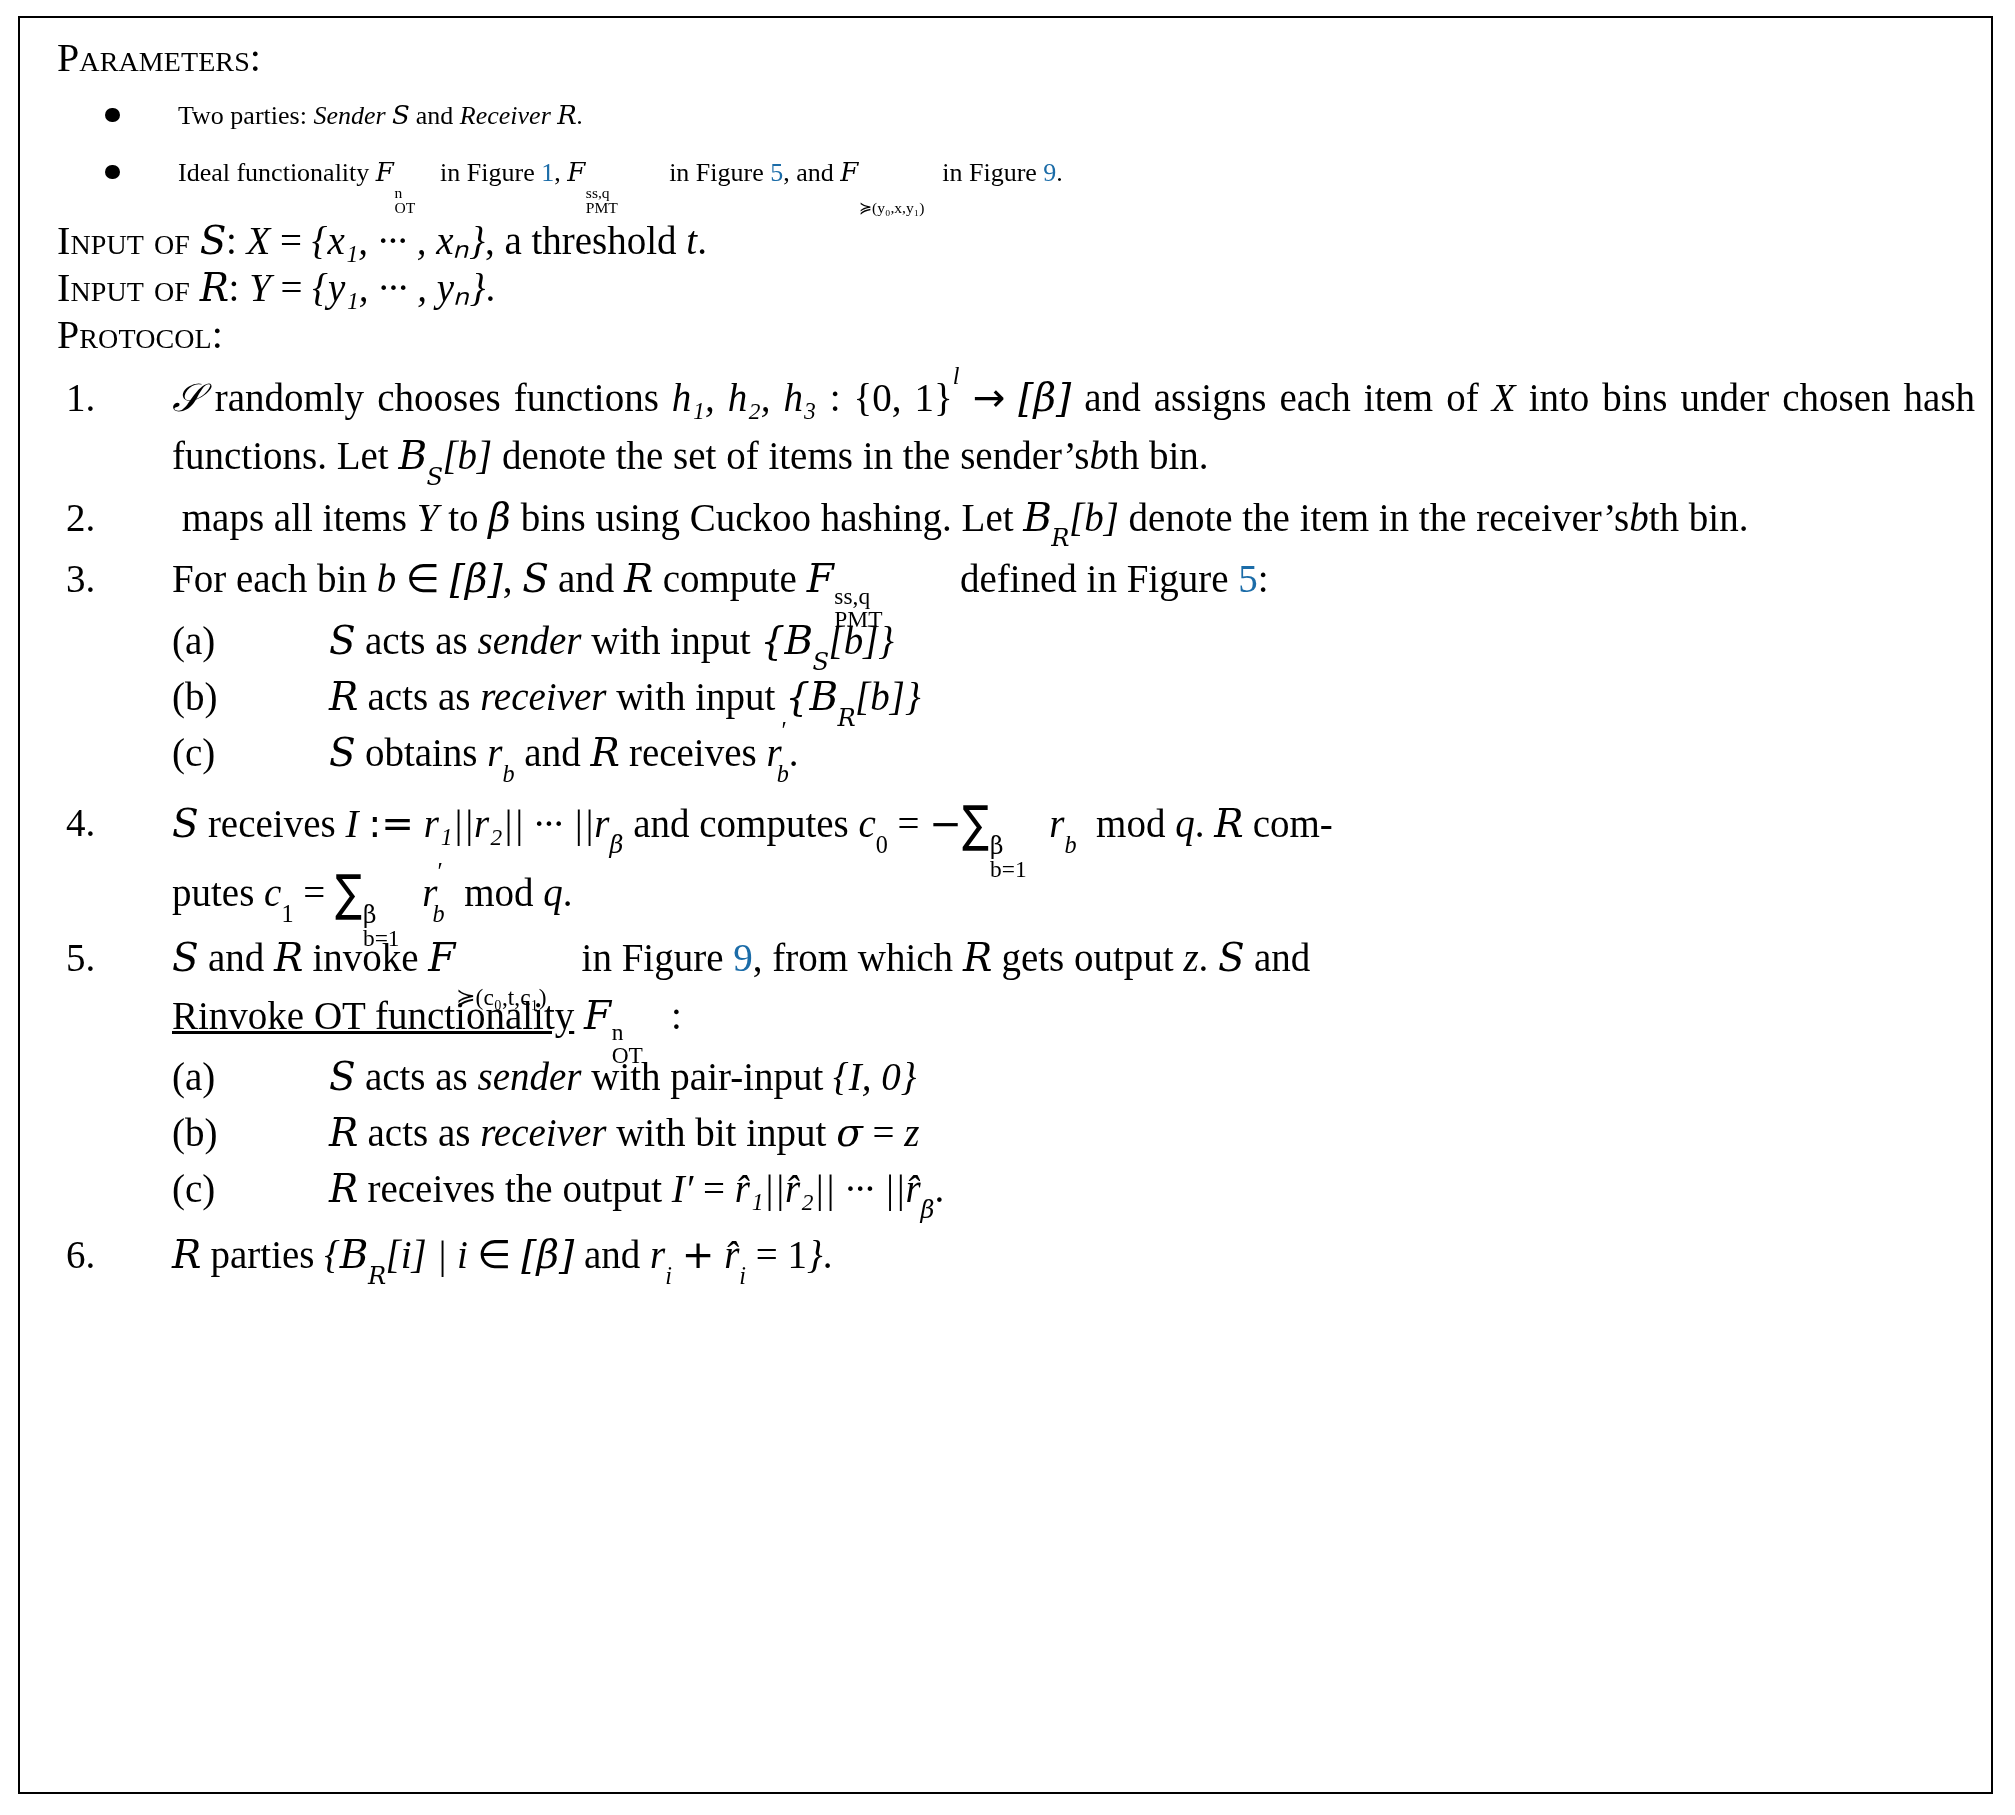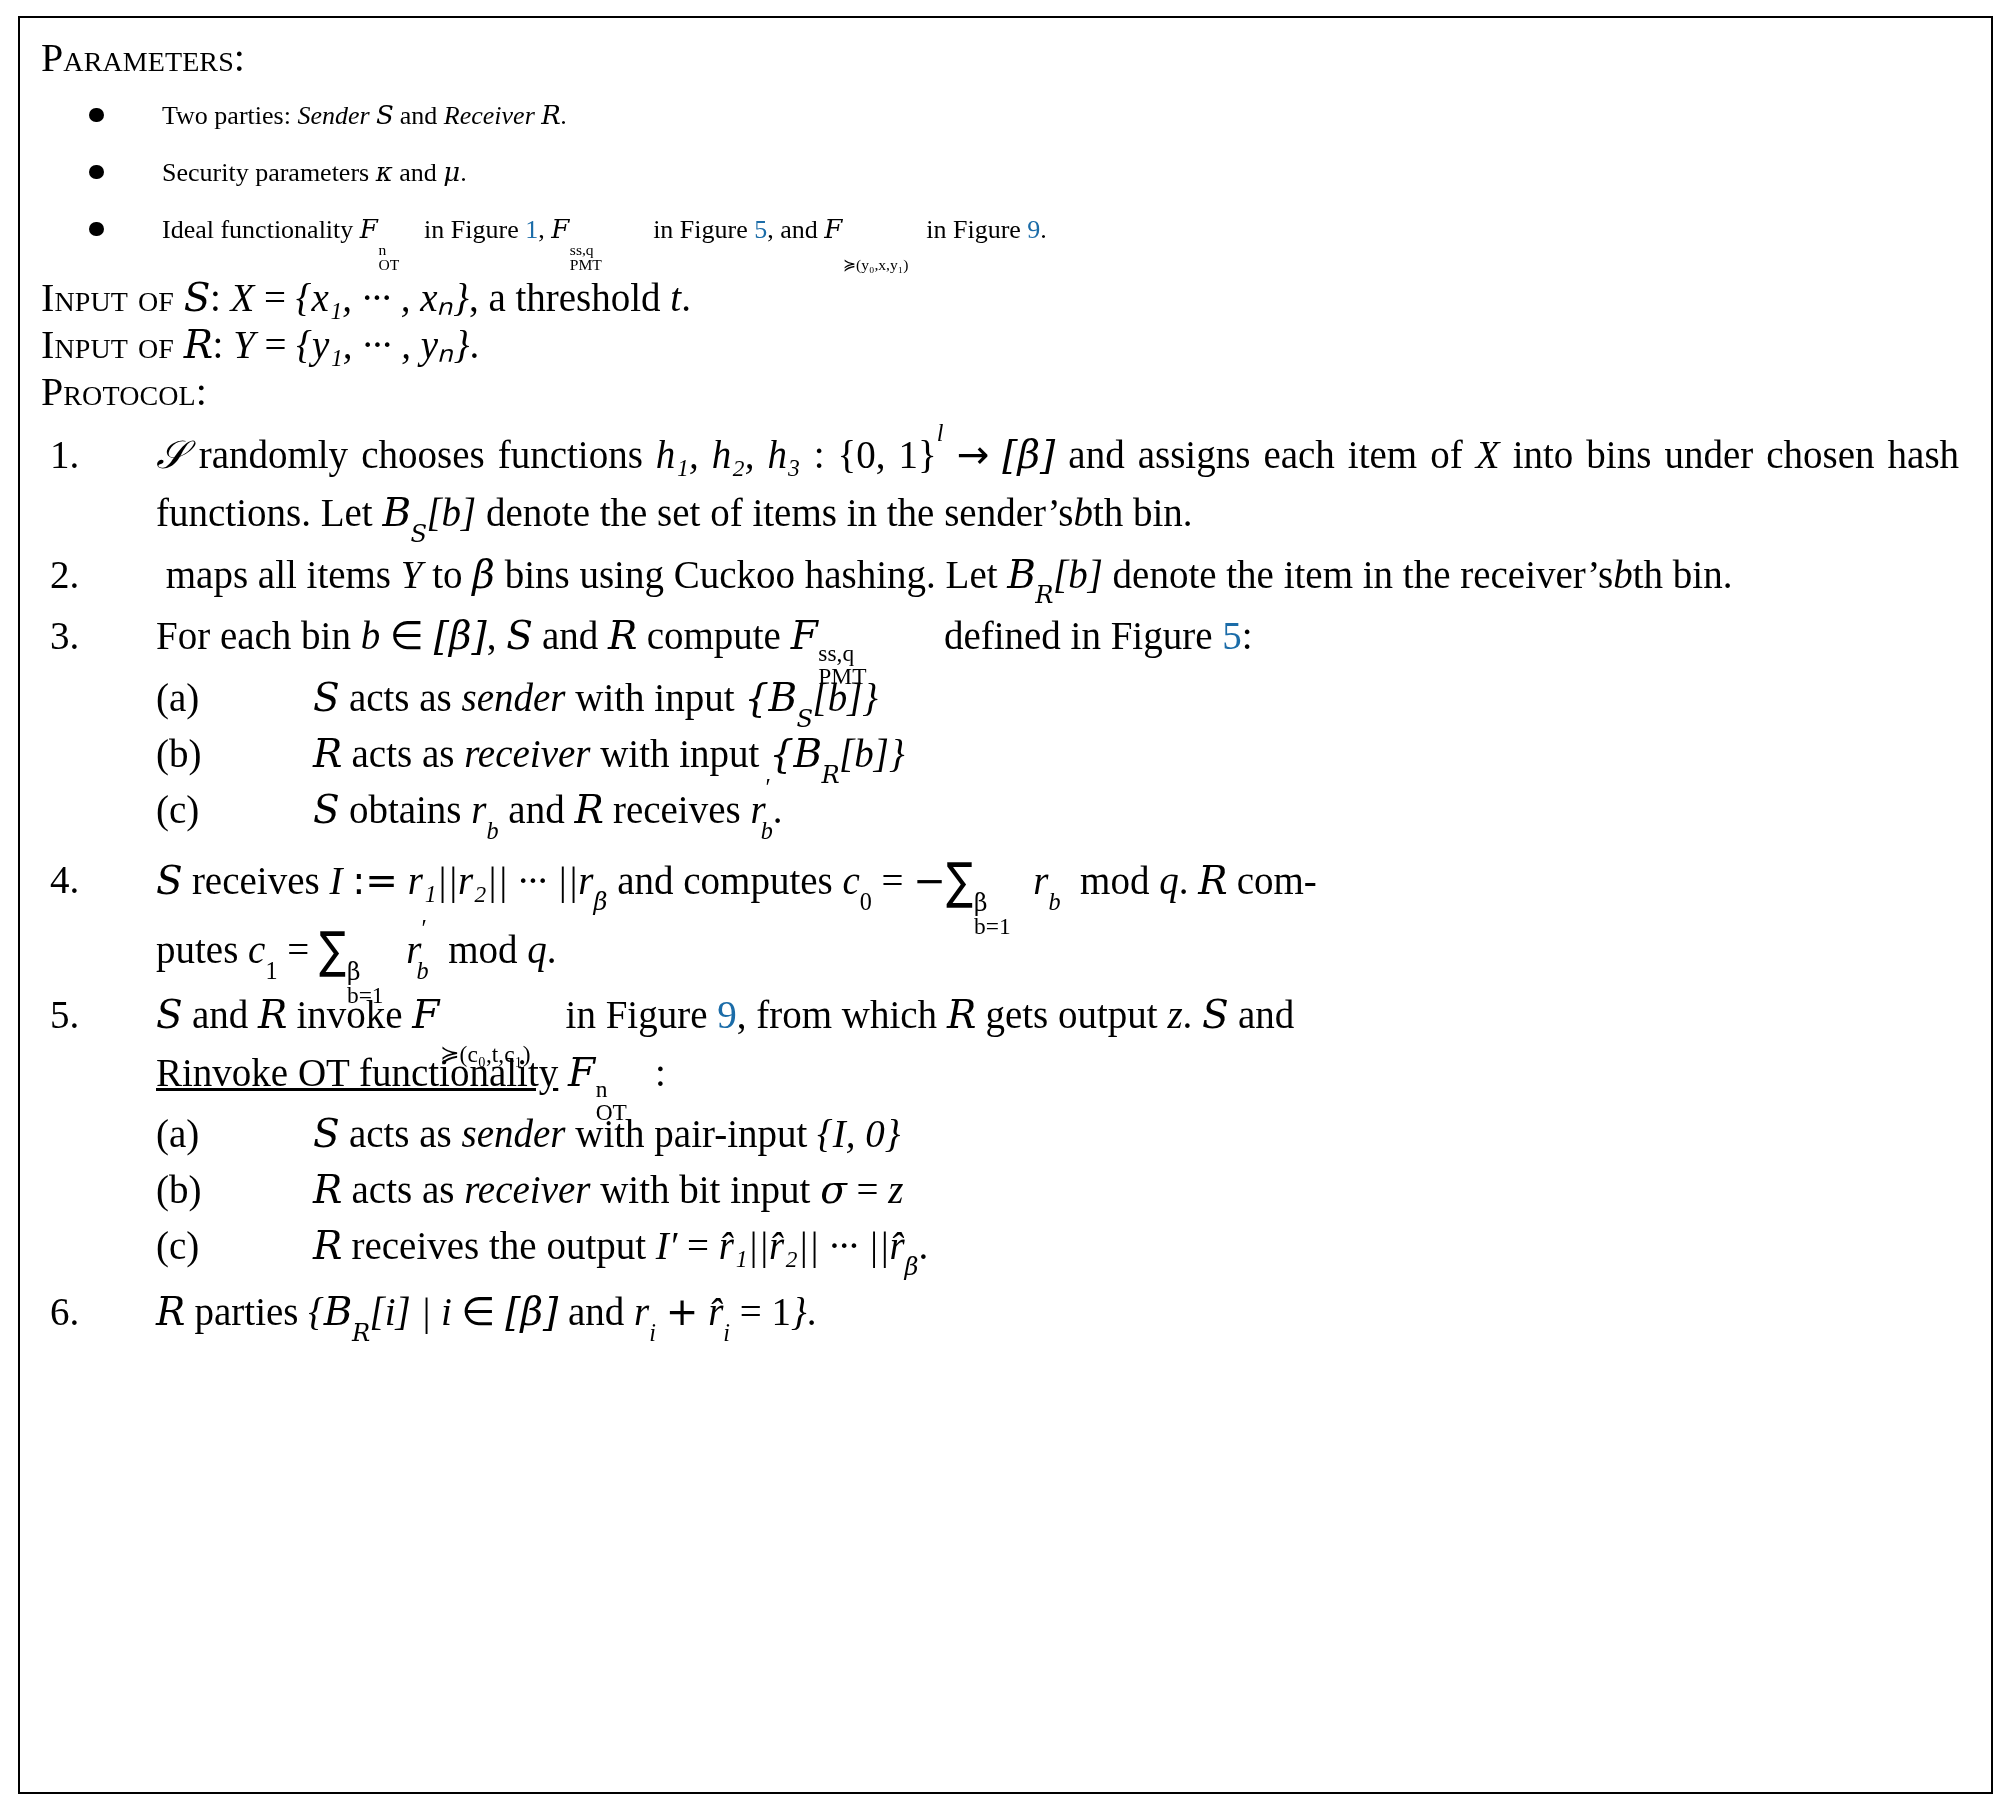--- a/index.html
+++ b/index.html
@@ -21,21 +21,21 @@
     top: 16.3px;
     width: 1975px;
     height: 1778px;
     border: 2.4px solid #000000;
     box-sizing: border-box;
     background: #ffffff;
   }
 
   #figure-body {
     position: absolute;
-    left: 21px;
+    left: 37px;
     top: 15.7px;
     width: 1918px;
   }
 
   
   .sc {
     font-variant: small-caps;
     font-size: 40px;
     letter-spacing: 0.1px;
   }
@@ -191,27 +191,20 @@
       <li>
         <span class="dot"></span>
         <span>Two parties:</span>
         <span class="it">Sender</span>
         <span class="cal">S</span>
         <span>and</span>
         <span class="it">Receiver</span>
         <span class="cal">R</span><span>.</span>
       </li>
 
-      <li>
-        <span class="dot"></span>
-        <span>Security parameters</span>
-        <span class="gk">κ</span>
-        <span>and</span>
-        <span class="gk">μ</span><span>.</span>
-      </li>
 
 
       <li>
         <span class="dot"></span>
         <span>Ideal functionality</span>
         <span class="nb">
           <span class="cal">F</span><span class="subsup"><span class="s-up">n</span><span class="s-dn">OT</span></span><span class="fgap"></span>
         </span>
         <span>in Figure</span>
         <span class="link">1</span><span>,</span>

